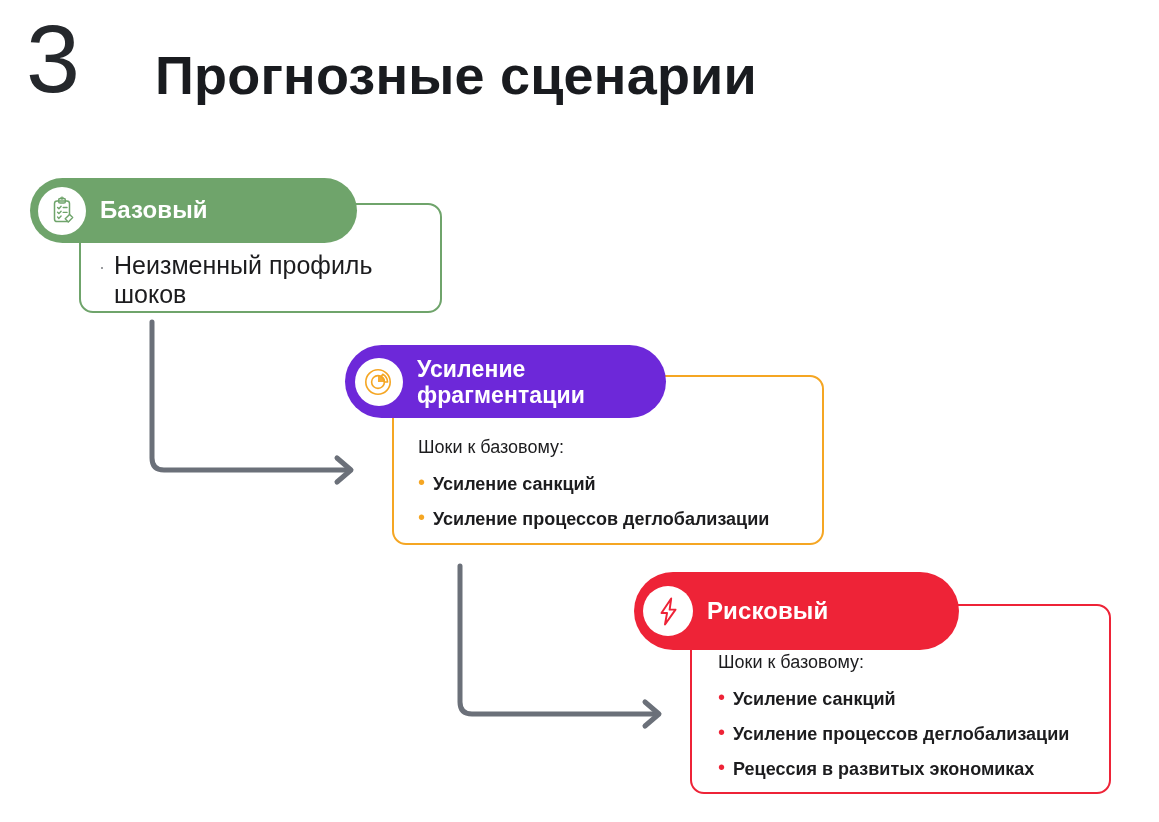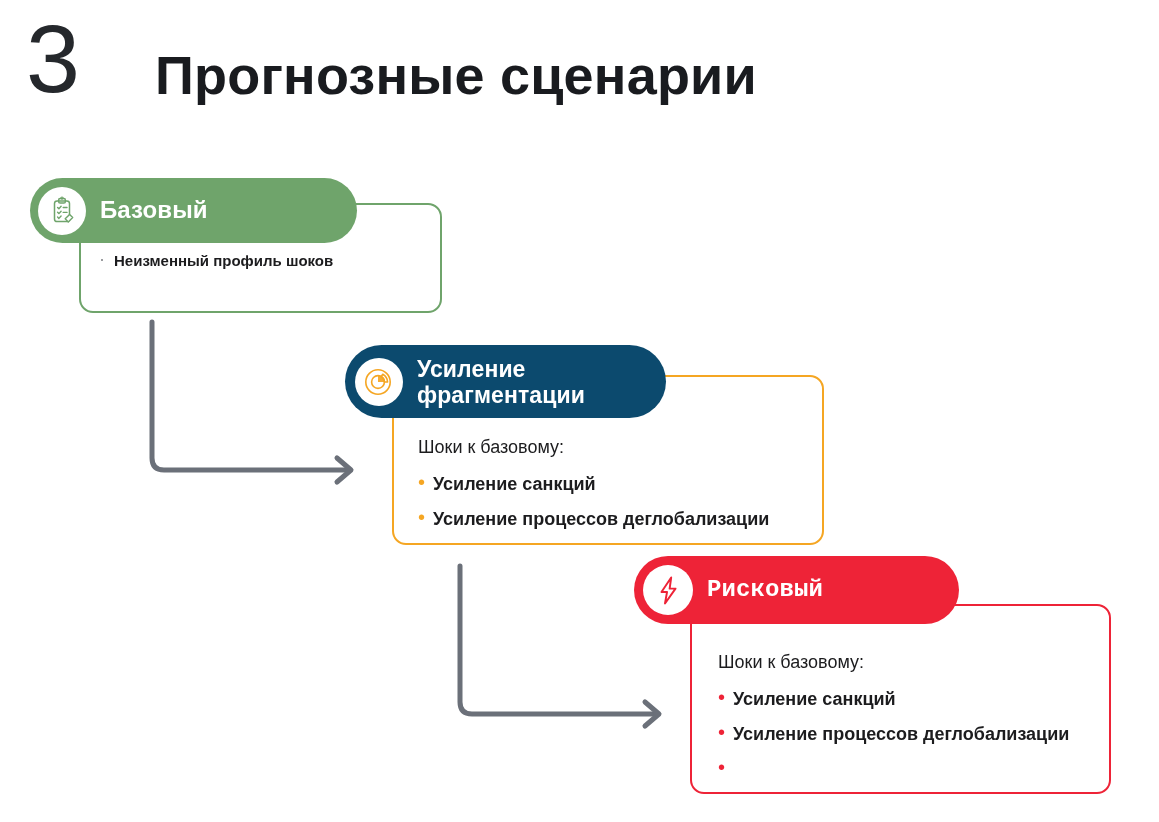--- a/index.html
+++ b/index.html
@@ -95,25 +95,25 @@
     line-height: 1;
   }
   .bullet-text { color: #1c1c1e; }
 
   
   #sc-base .scenario-body { border-color: #6fa46b; }
   #sc-base .scenario-pill { background: #6fa46b; }
   #sc-base .pill-icon { width: 48px; height: 48px; }
   #sc-base .pill-title { font-size: 24px; line-height: 1.1; }
   #sc-base .bullet-dot { color: #8b8d90; font-size: 18px; }
-  #sc-base .bullet-text { font-size: 15px; font-weight: 700; }
+  #sc-base .bullet-text { font-size: 25px; font-weight: 400; }
 
   
   #sc-frag .scenario-body { border-color: #f5a623; }
-  #sc-frag .scenario-pill { background: #0c4a6e; }
+  #sc-frag .scenario-pill { background: #6d28d9; }
   #sc-frag .pill-icon { width: 48px; height: 48px; }
   #sc-frag .pill-title { font-size: 23px; line-height: 1.13; }
   #sc-frag .shock-heading { font-size: 18px; }
   #sc-frag .bullet-dot { color: #f5a623; font-size: 20px; }
   #sc-frag .bullet-text { font-size: 18px; font-weight: 700; }
 
   
   #sc-risk .scenario-body { border-color: #ee2337; }
   #sc-risk .scenario-pill { background: #ee2337; }
   #sc-risk .pill-icon { width: 50px; height: 50px; }
@@ -205,21 +205,21 @@
         <span class="bullet-dot" style="margin-right:8px; position:relative; top:-1px;">•</span>
         <span class="bullet-text">Усиление процессов деглобализации</span>
       </div>
     </div>
   </div>
 
   <div id="sc-risk" class="scenario">
 
     <div class="scenario-body" style="left:690px; top:604px; width:421px; height:190px;"></div>
 
-    <div class="scenario-pill" style="left:634px; top:556px; width:325px; height:68px; padding:0 18px 0 9px;font-family:Liberation Mono, monospace;">
+    <div class="scenario-pill" style="left:634px; top:572px; width:325px; height:78px; padding:0 18px 0 9px;">
       <span class="pill-icon">
         <svg viewBox="0 0 32 32" width="33" height="33" aria-hidden="true">
           <path d="M18.6 3.4 L9.2 17.4 L14.6 17.4 L12.6 28.6 L22.8 14.2 L17.1 14.2 Z" fill="none" stroke="#ee2337" stroke-width="1.9" stroke-linejoin="round"></path>
         </svg>
       </span>
       <span class="pill-title" style="margin-left:14px;">Рисковый</span>
     </div>
 
     <div class="body-inner" style="left:690px; top:604px; width:421px; height:190px; padding:48px 14px 0 28px;">
       <div class="shock-heading" style="margin-bottom:15px;">Шоки к базовому:</div>
@@ -229,17 +229,18 @@
         <span class="bullet-text">Усиление санкций</span>
       </div>
 
       <div class="bullet-row" style="margin-bottom:13px;">
         <span class="bullet-dot" style="margin-right:8px; position:relative; top:-1px;">•</span>
         <span class="bullet-text">Усиление процессов деглобализации</span>
       </div>
 
       <div class="bullet-row">
         <span class="bullet-dot" style="margin-right:8px; position:relative; top:-1px;">•</span>
+        <span class="bullet-text">Рецессия в развитых экономиках</span>
       </div>
     </div>
   </div>
 
 </div>
 
 </body></html>

